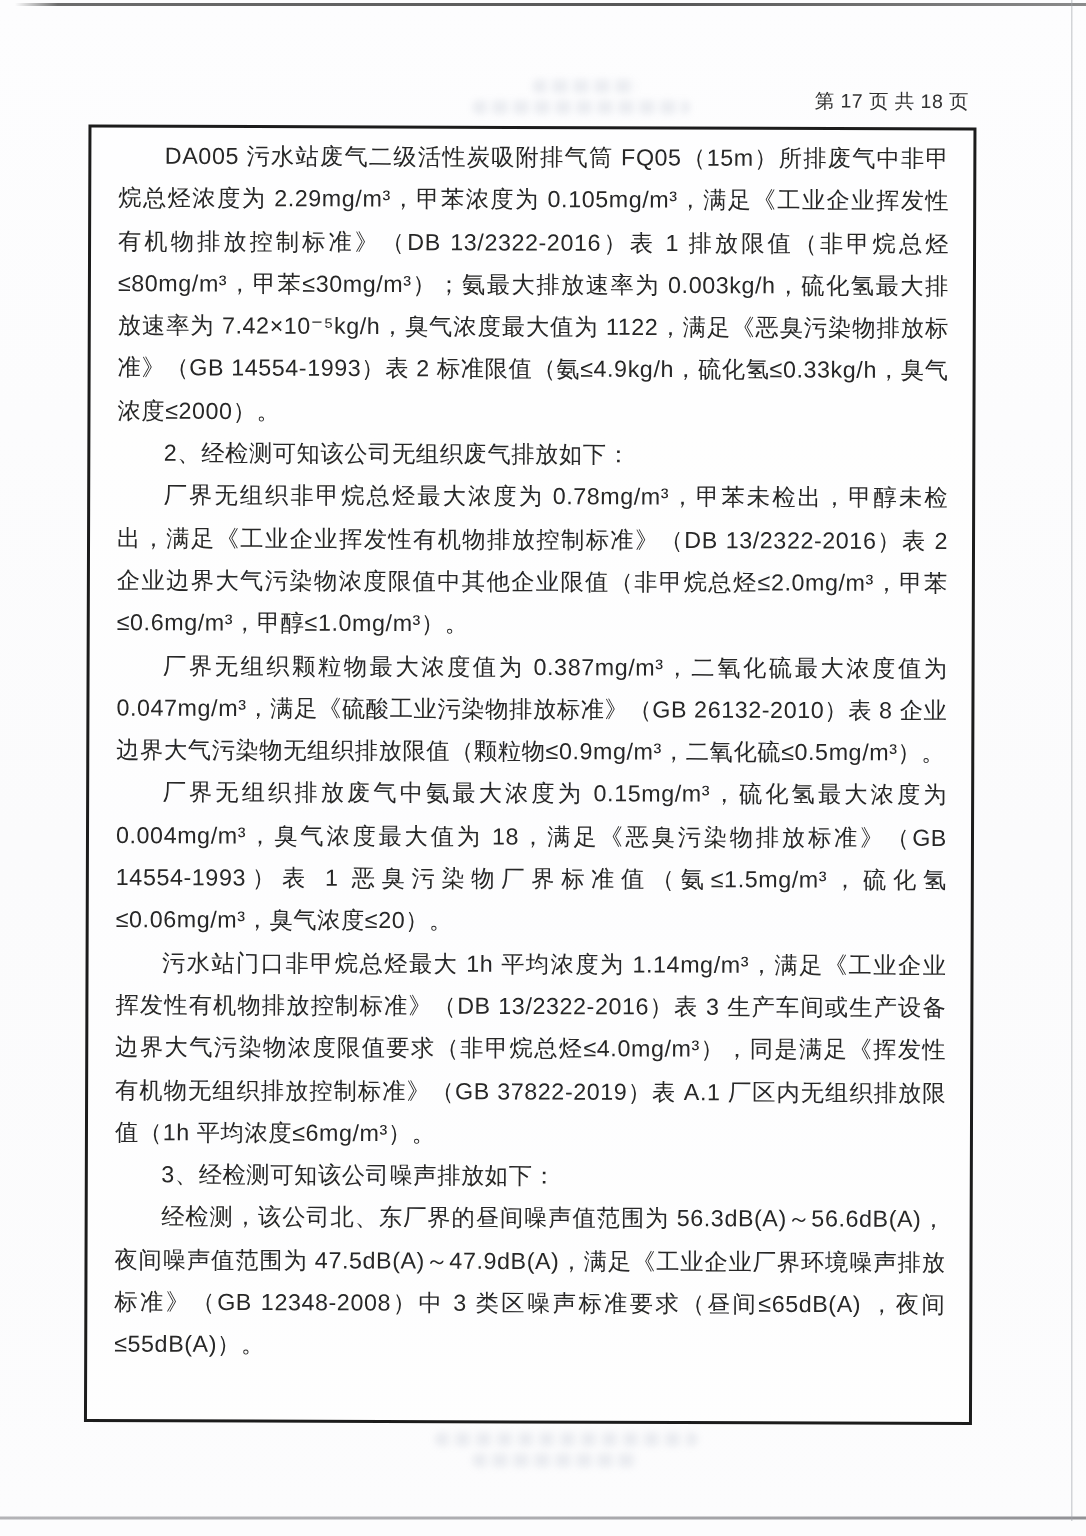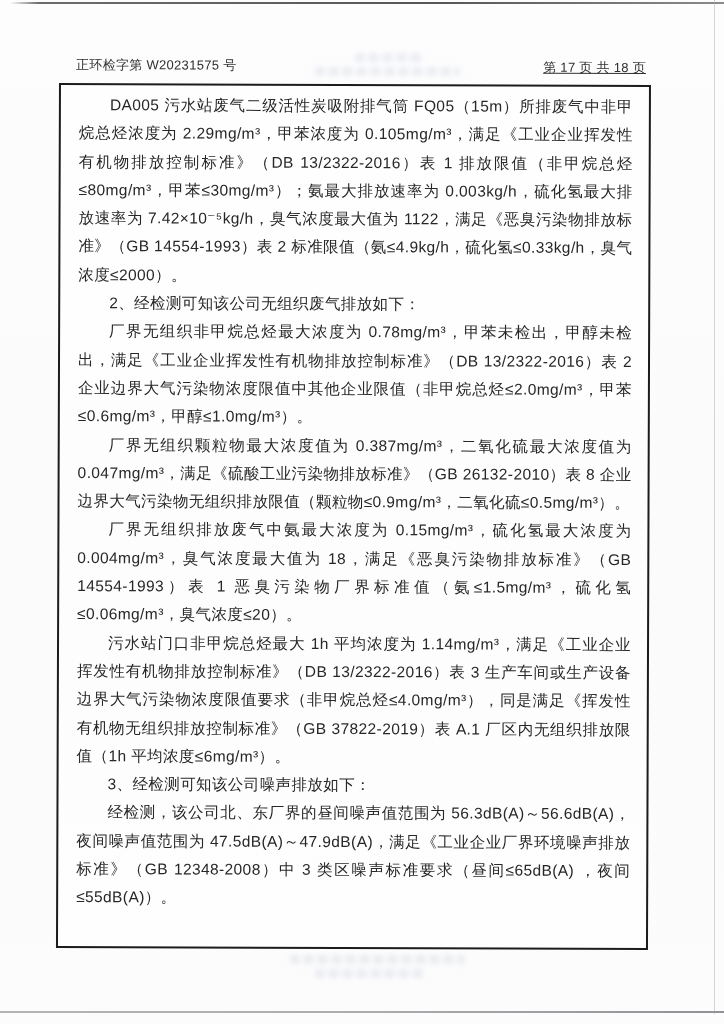--- a/index.html
+++ b/index.html
@@ -32,21 +32,21 @@
     transform: rotate(0.2deg);
     transform-origin: 60px 80px;
   }
   
   .doc-no {
     position: absolute; left: 76px; top: 56px;
     font-size: 13px; color: #303030; letter-spacing: .3px;
   }
   .page-no {
     position: absolute; right: 78px; top: 57px;
-    font-size: 13px; color: #303030; letter-spacing: .3px; text-decoration: underline;
+    font-size: 13px; color: #303030; letter-spacing: .3px;
   }
   
   .smudge {
     position: absolute; filter: blur(2.5px); opacity: .5; pointer-events: none;
   }
   .smudge .row {
     height: 9px; margin: 5px 0; border-radius: 4px;
     background: repeating-linear-gradient(90deg,
       rgba(150,160,180,.35) 0 9px, rgba(150,160,180,.05) 9px 14px);
   }
@@ -83,21 +83,20 @@
     <div class="row"></div>
       <div class="row"></div>
   </div>
   <div class="smudge smudge-bottom">
     <div class="row"></div>
       <div class="row"></div>
   </div>
 
   <div class="scan-content">
 
-    <div class="doc-no">正环检字第 W20231575 号</div>
 
     <div class="page-no">第 17 页 共 18 页</div>
 
     <div class="content-box">
       <p>DA005 污水站废气二级活性炭吸附排气筒 FQ05（15m）所排废气中非甲烷总烃浓度为 2.29mg/m³，甲苯浓度为 0.105mg/m³，满足《工业企业挥发性有机物排放控制标准》（DB 13/2322-2016）表 1 排放限值（非甲烷总烃≤80mg/m³，甲苯≤30mg/m³）；氨最大排放速率为 0.003kg/h，硫化氢最大排放速率为 7.42×10⁻⁵kg/h，臭气浓度最大值为 1122，满足《恶臭污染物排放标准》（GB 14554-1993）表 2 标准限值（氨≤4.9kg/h，硫化氢≤0.33kg/h，臭气浓度≤2000）。</p>
       <p>2、经检测可知该公司无组织废气排放如下：</p>
       <p>厂界无组织非甲烷总烃最大浓度为 0.78mg/m³，甲苯未检出，甲醇未检出，满足《工业企业挥发性有机物排放控制标准》（DB 13/2322-2016）表 2 企业边界大气污染物浓度限值中其他企业限值（非甲烷总烃≤2.0mg/m³，甲苯≤0.6mg/m³，甲醇≤1.0mg/m³）。</p>
       <p>厂界无组织颗粒物最大浓度值为 0.387mg/m³，二氧化硫最大浓度值为 0.047mg/m³，满足《硫酸工业污染物排放标准》（GB 26132-2010）表 8 企业边界大气污染物无组织排放限值（颗粒物≤0.9mg/m³，二氧化硫≤0.5mg/m³）。</p>
       <p>厂界无组织排放废气中氨最大浓度为 0.15mg/m³，硫化氢最大浓度为 0.004mg/m³，臭气浓度最大值为 18，满足《恶臭污染物排放标准》（GB 14554-1993）表 1 恶臭污染物厂界标准值（氨≤1.5mg/m³，硫化氢≤0.06mg/m³，臭气浓度≤20）。</p>
       <p>污水站门口非甲烷总烃最大 1h 平均浓度为 1.14mg/m³，满足《工业企业挥发性有机物排放控制标准》（DB 13/2322-2016）表 3 生产车间或生产设备边界大气污染物浓度限值要求（非甲烷总烃≤4.0mg/m³），同是满足《挥发性有机物无组织排放控制标准》（GB 37822-2019）表 A.1 厂区内无组织排放限值（1h 平均浓度≤6mg/m³）。</p>

